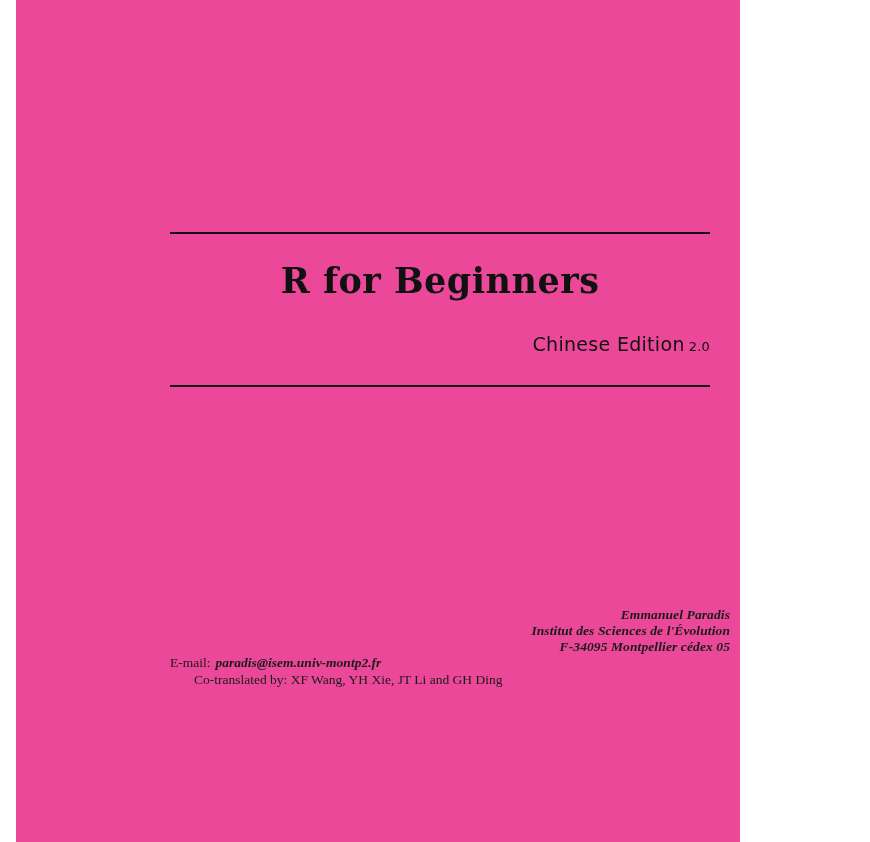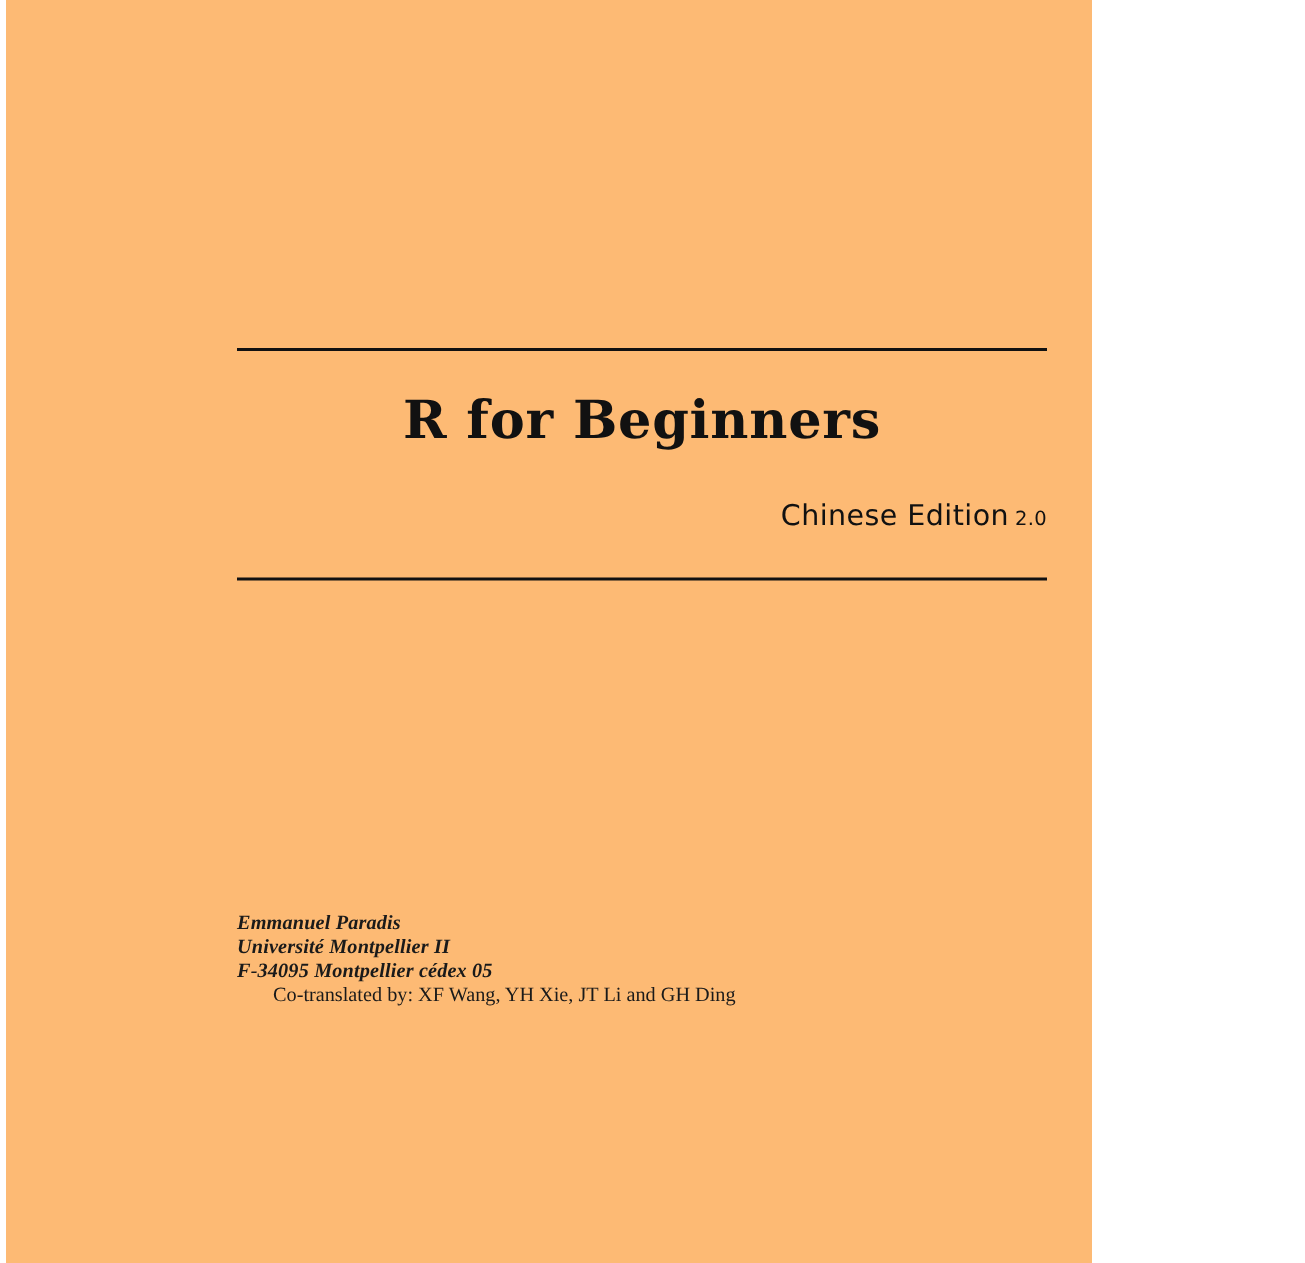--- a/index.html
+++ b/index.html
@@ -11,25 +11,25 @@
     width: 870px;
     height: 842px;
     position: relative;
     font-family: "Liberation Serif", serif;
     color: #1a1a1a;
     overflow: hidden;
   }
 
   .page {
     position: absolute;
-    left: 4px;
+    left: 16px;
     top: 0;
     width: 724px;
     height: 842px;
-    background: #fdba74;
+    background: #ec4899;
   }
 
   .title-block {
     position: absolute;
     left: 154px;
     top: 232px;
     width: 540px;
   }
 
   .rule {
@@ -79,20 +79,21 @@
     font-family: "Liberation Serif", serif;
     font-size: 13.5px;
     line-height: 15.8px;
     color: #1a1a1a;
   }
 
   .author-block .italic {
     font-style: italic;
     font-weight: bold;
     letter-spacing: 0.1px;
+    text-align: right;
   }
 
   .email-line {
     margin-top: 1px;
   }
 
   .email-label {
     font-style: normal;
   }
 
@@ -120,18 +121,21 @@
 
     <div class="subtitle-line">
       <span class="subtitle">Chinese Edition</span><span class="subtitle-version">2.0</span>
     </div>
 
     <div class="rule rule-bottom"></div>
   </div>
 
   <div class="author-block">
     <div class="italic">Emmanuel Paradis</div>
-    <div class="italic">Université Montpellier II</div>
+    <div class="italic">Institut des Sciences de l'Évolution</div>
     <div class="italic">F-34095 Montpellier cédex 05</div>
+    <div class="email-line">
+      <span class="email-label">E-mail:</span><span class="email-address">paradis@isem.univ-montp2.fr</span>
+    </div>
     <div class="translators">Co-translated by: XF Wang, YH Xie, JT Li  and GH Ding</div>
   </div>
 
 </div>
 
 </body></html>

